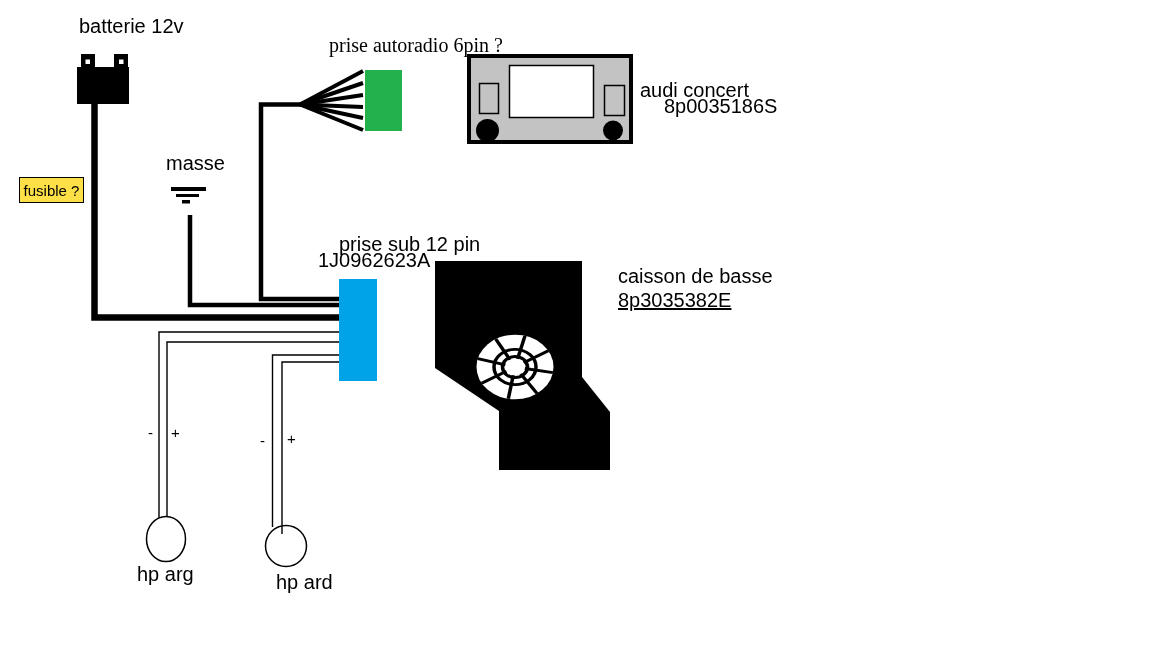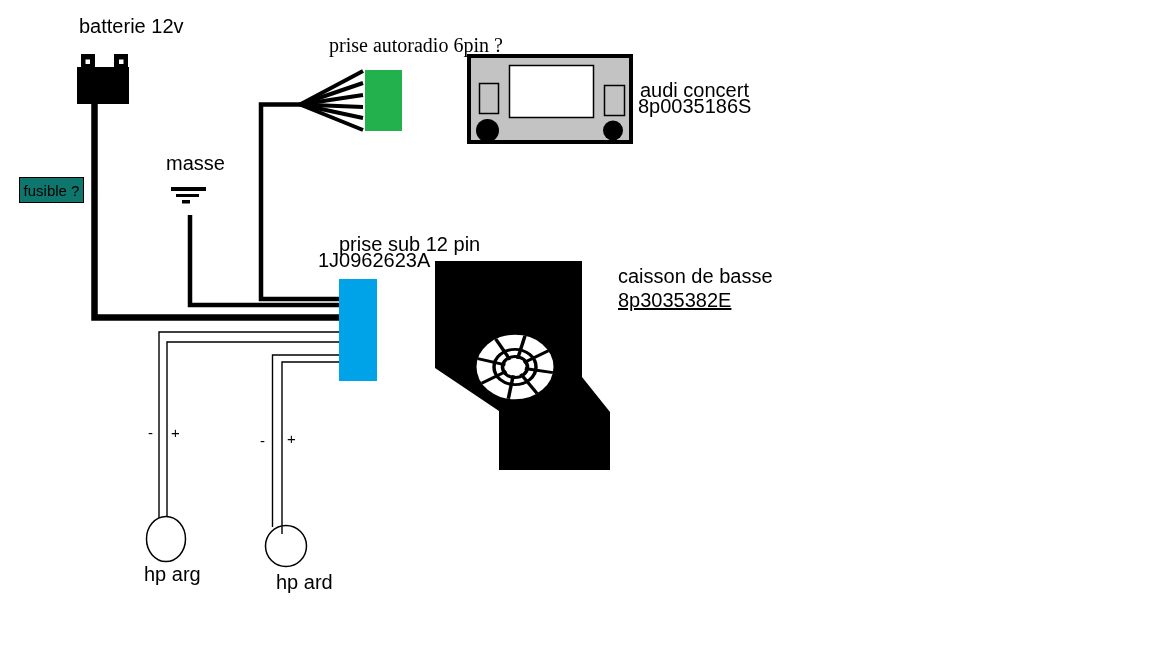--- a/index.html
+++ b/index.html
@@ -18,21 +18,21 @@
     color:#000;
     white-space:nowrap;
   }
   .fuse-box{
     position:absolute;
     left:19px;top:177px;
     width:63px;height:24px;
     border:1px solid #000;
     display:flex;align-items:center;justify-content:center;
     font-size:15px;color:#000;
-    background:#0f766e;
+    background:#fde047;
   }
   .sign{font-size:15px;}
 </style>
 </head>
 <body>
 
 <div id="canvas">
 
   <svg id="diagram-svg" width="1152" height="648" viewBox="0 0 1152 648">
 
@@ -105,33 +105,33 @@
       </g>
     </g>
 
     <ellipse cx="166" cy="539" rx="19.5" ry="22.5" fill="#fff" stroke="#000" stroke-width="1.5"></ellipse>
     <ellipse cx="286" cy="546" rx="20.5" ry="20.5" fill="none" stroke="#000" stroke-width="1.5"></ellipse>
   </svg>
 
   <div class="lbl" style="left:79px;top:18px;">batterie 12v</div>
   <div class="lbl" style="left:329px;top:37px;font-family:Liberation Serif, serif;">prise autoradio 6pin ?</div>
   <div class="lbl" style="left:640px;top:82px;">audi concert</div>
-  <div class="lbl" style="left:638px;top:98px;">8p0035186S</div>
+  <div class="lbl" style="left:664px;top:98px;">8p0035186S</div>
   <div class="lbl" style="left:166px;top:155px;text-align:center;">masse</div>
 
   <div class="fuse-box">
     <span>fusible ?</span>
   </div>
 
   <div class="lbl" style="left:321px;top:236px;margin-left:18px;">prise sub 12 pin</div>
   <div class="lbl" style="left:318px;top:252px;">1J0962623A</div>
   <div class="lbl" style="left:618px;top:268px;">caisson de basse</div>
   <div class="lbl" style="left:618px;top:292px;text-decoration:underline;">8p3035382E</div>
 
   <div class="lbl sign" style="left:148px;top:425px;">-</div>
   <div class="lbl sign" style="left:171px;top:425px;">+</div>
   <div class="lbl sign" style="left:260px;top:433px;">-</div>
   <div class="lbl sign" style="left:287px;top:431px;">+</div>
 
-  <div class="lbl" style="left:144px;top:566px;">hp arg</div>
+  <div class="lbl" style="left:137px;top:566px;">hp arg</div>
   <div class="lbl" style="left:276px;top:574px;text-align:right;">hp ard</div>
 
 </div>
 
 </body></html>

